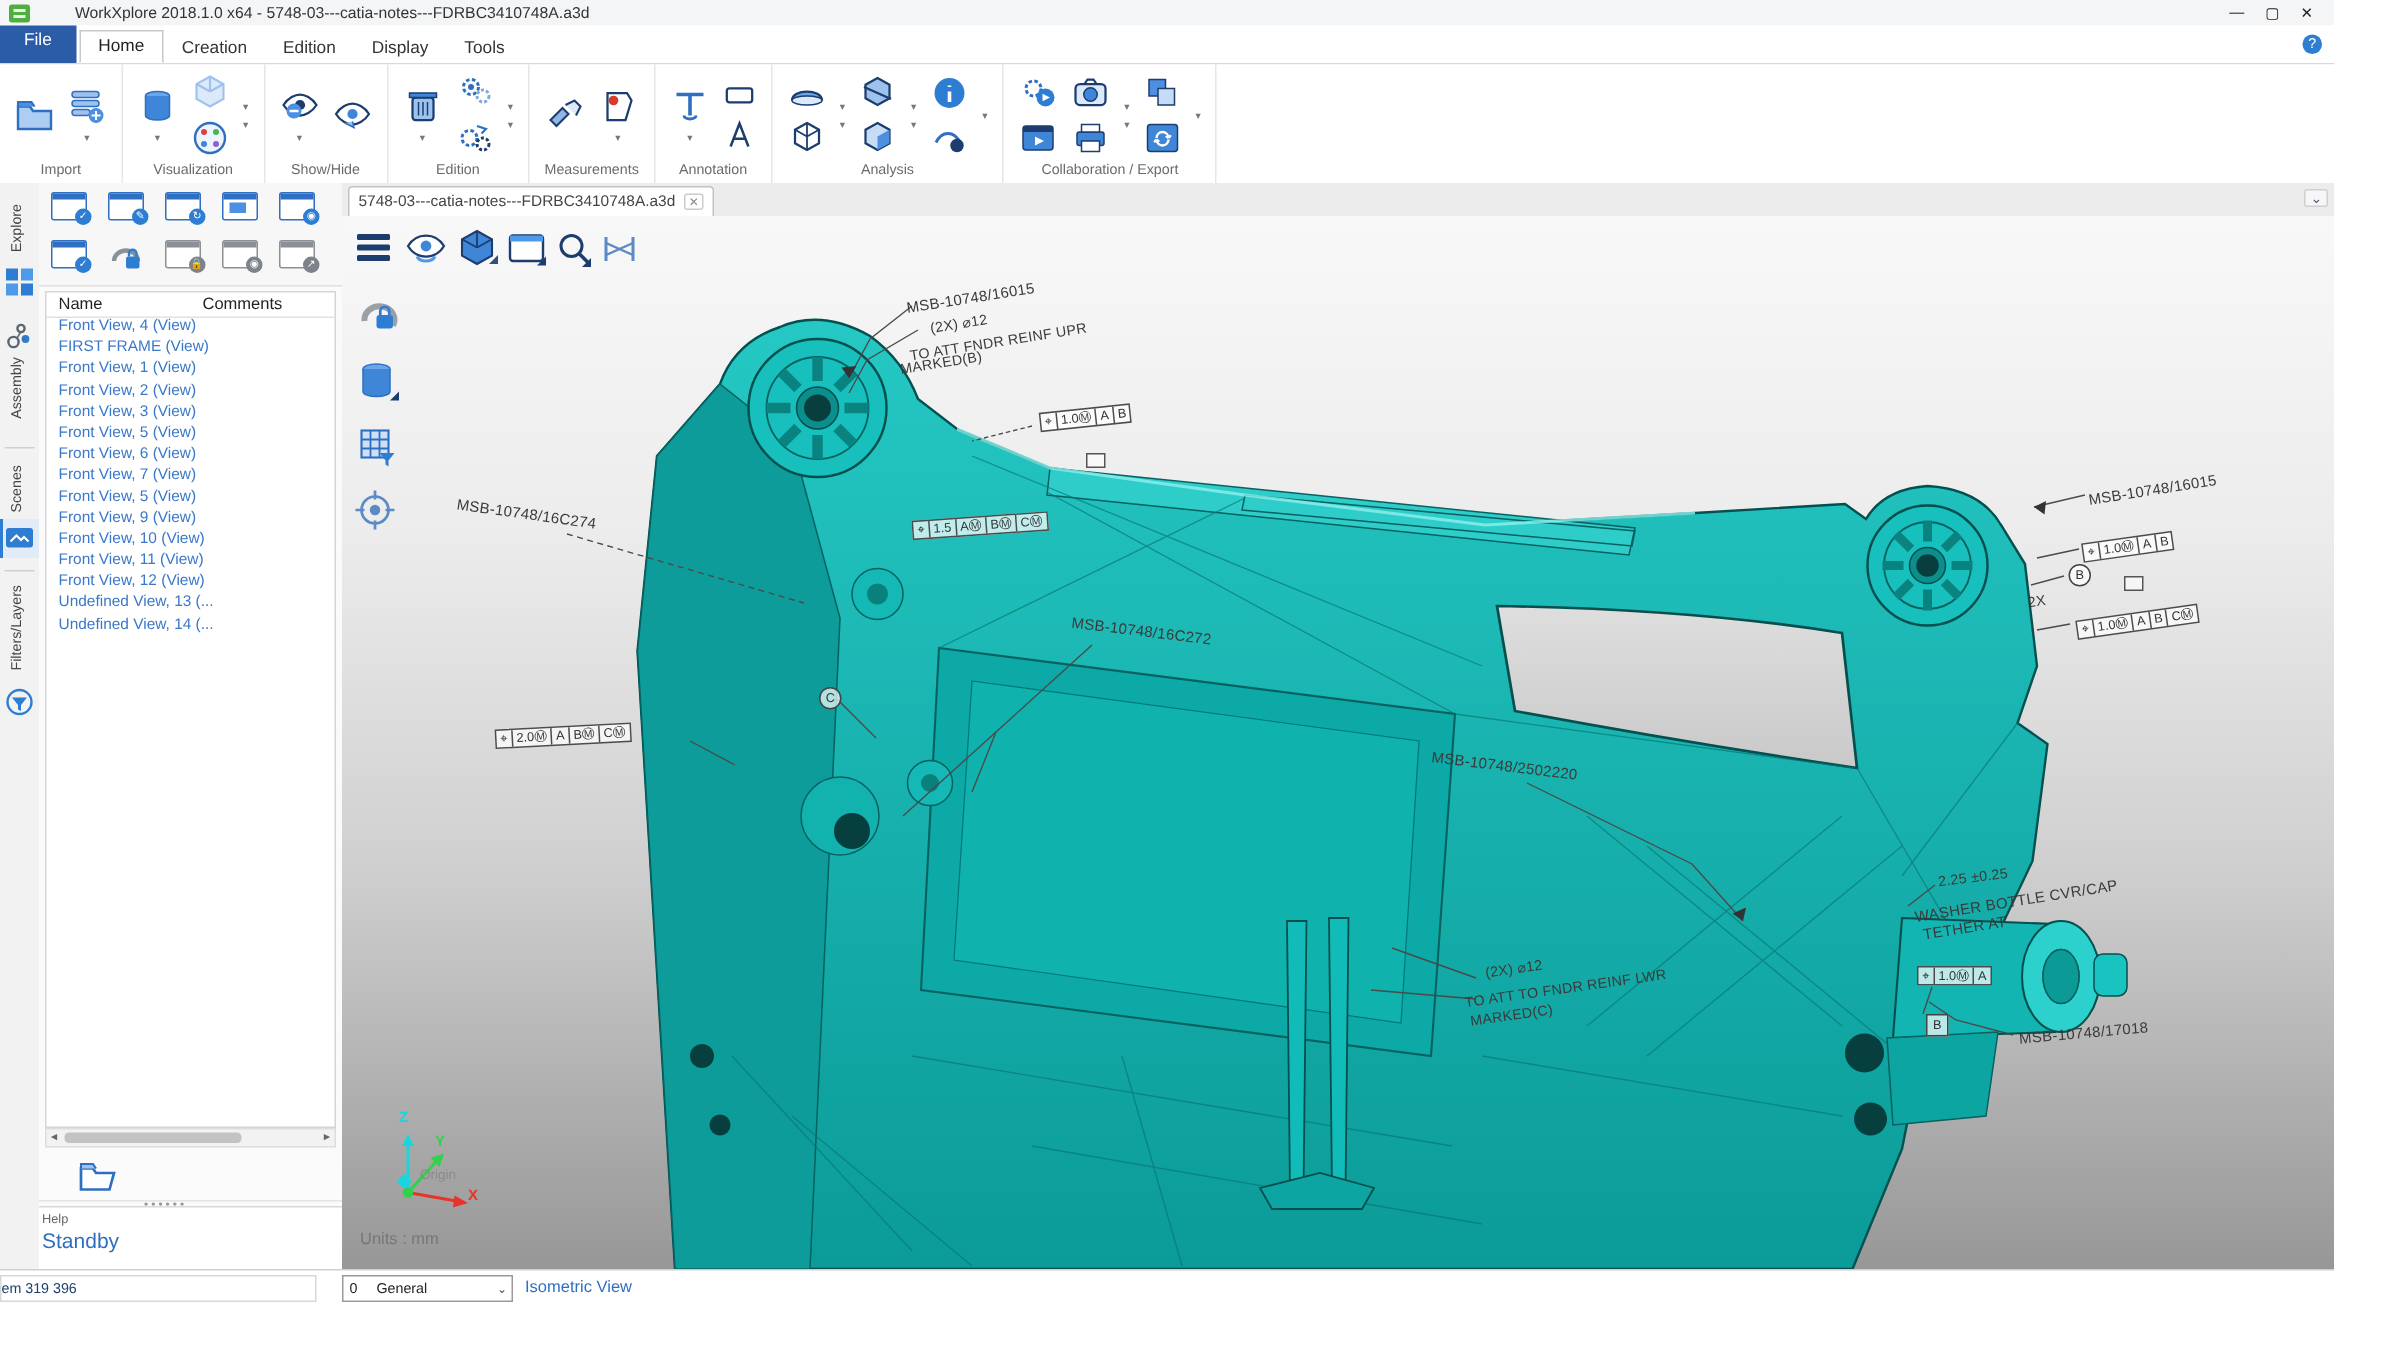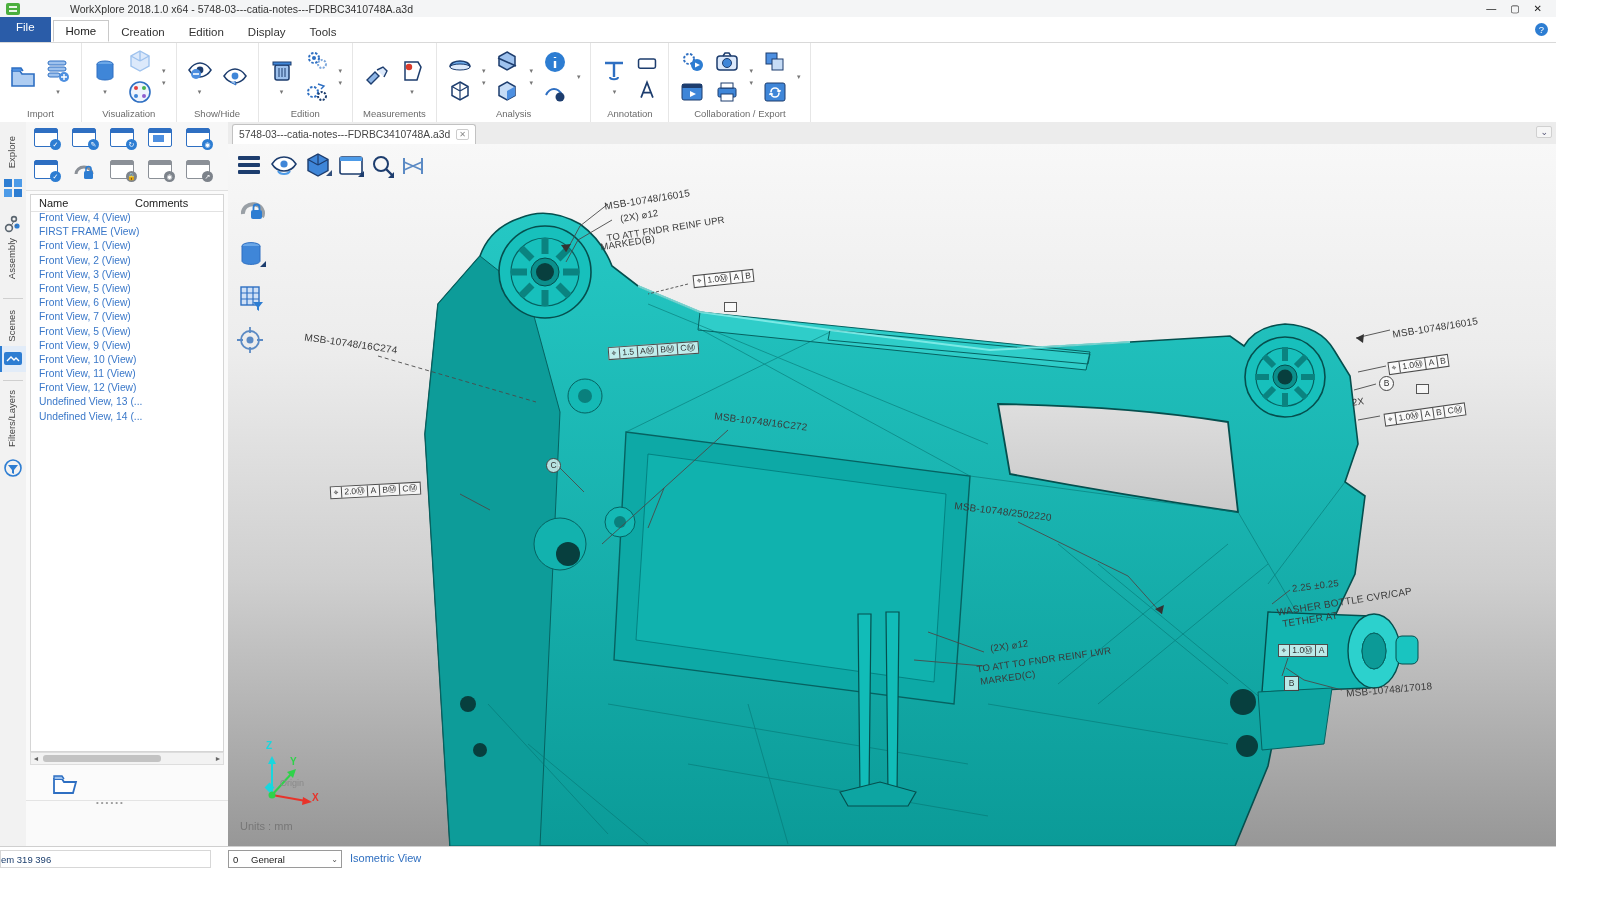--- a/index.html
+++ b/index.html
@@ -3,21 +3,21 @@
 <meta charset="utf-8">
 <style>
   html,body{margin:0;padding:0}
   body{width:1600px;height:900px;background:#fff;font-family:"Liberation Sans",sans-serif;overflow:hidden;position:relative;color:#222}
   .app{position:absolute;left:0;top:0;width:1556px;height:868px;background:#fff}
 
   
   .titlebar{position:absolute;left:0;top:0;width:100%;height:17px;background:#f4f5f6;display:flex;align-items:center;font-size:10.5px;color:#333}
   .logo{width:14px;height:12px;background:#4caf3e;border-radius:2px;margin:1px 4px 1px 6px;position:relative}
   .logo:before{content:"";position:absolute;left:3px;top:3px;width:8px;height:2px;background:#eaf7e8;box-shadow:0 4px 0 #eaf7e8}
-  .title-text{margin-left:46px;white-space:nowrap}
+  .title-text{margin-left:26px;white-space:nowrap}
   .winbtns{margin-left:auto;display:flex;gap:14px;margin-right:14px;font-size:10px;color:#222}
   .winbtns span{cursor:default}
 
   
   .menubar{position:absolute;left:0;top:17px;width:100%;height:25px;background:#fff;border-bottom:1px solid #d9d9d9;display:flex;align-items:flex-end;font-size:11.5px}
   .menu-file{background:#2a5ca8;color:#fff;padding:4px 16px;margin-right:2px;height:17px}
   .menu-item{padding:4px 12px;color:#333}
   .menu-item.active{background:#fff;border:1px solid #c9c9c9;border-bottom:1px solid #fff;color:#222}
   .help-badge{position:absolute;right:8px;top:6px;width:13px;height:13px;border-radius:50%;background:#2d7dd2;color:#fff;font-size:9.5px;text-align:center;line-height:13px}
 
@@ -247,97 +247,97 @@
             </svg>
             <span class="dd">▾</span>
           </span>
       </div>
       <div class="glabel">Measurements</div>
     </div>
 
     <div class="rgroup">
       <div class="gicons">
         <span class="gcol">
-          <span>
-              <svg class="ric" viewBox="0 0 26 26">
-                <path d="M3 18c0-8 20-8 20 0" fill="#6aa7e8" stroke="#1d3d6e" stroke-width="1.5"></path>
-                <ellipse cx="13" cy="18" rx="10" ry="3" fill="#dce9fb" stroke="#1d3d6e"></ellipse>
-              </svg>
-            </span>
-          <span>
-              <svg class="ric" viewBox="0 0 26 26">
-                <path d="M13 3l8 4.5v9L13 21l-8-4.5v-9z" fill="none" stroke="#1d3d6e" stroke-width="1.5"></path>
-                <path d="M13 3v9m0 0l8-4.5M13 12l-8-4.5m8 13.5v-9" stroke="#1d3d6e" stroke-width="1.2"></path>
-              </svg>
-            </span>
-        </span>
-        <span class="gcol">
-            <span class="dd">▾</span>
-            <span class="dd">▾</span>
-          </span>
-        <span class="gcol">
-          <span>
-              <svg class="ric" viewBox="0 0 26 26">
-                <path d="M13 3l8 4.5v9L13 21l-8-4.5v-9z" fill="#9ec2ee" stroke="#1d3d6e" stroke-width="1.5"></path>
-                <path d="M4 9l18 8" stroke="#1d3d6e" stroke-width="1.6"></path>
-              </svg>
-            </span>
-          <span>
-              <svg class="ric" viewBox="0 0 26 26">
-                <path d="M13 3l8 4.5v9L13 21l-8-4.5v-9z" fill="#c6dcf6" stroke="#1d3d6e" stroke-width="1.5"></path>
-                <path d="M13 12l8-4.5v9L13 21z" fill="#4d8fe0"></path>
-              </svg>
-            </span>
-        </span>
-        <span class="gcol">
-            <span class="dd">▾</span>
-            <span class="dd">▾</span>
-          </span>
-        <span class="gcol">
-          <span>
-              <svg class="ric" viewBox="0 0 26 26">
-                <circle cx="13" cy="13" r="10" fill="#2d7dd2"></circle>
-                <path d="M13 8v1m0 3v7" stroke="#fff" stroke-width="2.4"></path>
-              </svg>
-            </span>
-          <span>
-              <svg class="ric" viewBox="0 0 26 26">
-                <path d="M4 16c4-8 12-8 16 0" fill="none" stroke="#2e6fc2" stroke-width="2"></path>
-                <circle cx="18" cy="18" r="4.5" fill="#1d3d6e"></circle>
-              </svg>
-            </span>
-        </span>
-        <span class="dd">▾</span>
-      </div>
-      <div class="glabel">Analysis</div>
-    </div>
-
-    <div class="rgroup">
-      <div class="gicons">
-        <span class="gcol">
             <svg class="ric" viewBox="0 0 26 26">
               <path d="M4 5h18M13 5v14" stroke="#2e6fc2" stroke-width="2.4"></path>
               <path d="M9 19c0 3 8 3 8 0" fill="none" stroke="#2e6fc2" stroke-width="2"></path>
             </svg>
             <span class="dd">▾</span>
           </span>
         <span class="gcol">
           <span>
               <svg class="ric sm" viewBox="0 0 26 26">
                 <rect x="3" y="7" width="20" height="11" rx="2" fill="#fff" stroke="#1d3d6e" stroke-width="1.8"></rect>
               </svg>
             </span>
           <span>
               <svg class="ric sm" viewBox="0 0 26 26">
                 <path d="M6 22L13 4l7 18M9 16h8" fill="none" stroke="#1d3d6e" stroke-width="2"></path>
               </svg>
             </span>
         </span>
       </div>
       <div class="glabel">Annotation</div>
+    </div>
+
+    <div class="rgroup">
+      <div class="gicons">
+        <span class="gcol">
+          <span>
+              <svg class="ric" viewBox="0 0 26 26">
+                <path d="M3 18c0-8 20-8 20 0" fill="#6aa7e8" stroke="#1d3d6e" stroke-width="1.5"></path>
+                <ellipse cx="13" cy="18" rx="10" ry="3" fill="#dce9fb" stroke="#1d3d6e"></ellipse>
+              </svg>
+            </span>
+          <span>
+              <svg class="ric" viewBox="0 0 26 26">
+                <path d="M13 3l8 4.5v9L13 21l-8-4.5v-9z" fill="none" stroke="#1d3d6e" stroke-width="1.5"></path>
+                <path d="M13 3v9m0 0l8-4.5M13 12l-8-4.5m8 13.5v-9" stroke="#1d3d6e" stroke-width="1.2"></path>
+              </svg>
+            </span>
+        </span>
+        <span class="gcol">
+            <span class="dd">▾</span>
+            <span class="dd">▾</span>
+          </span>
+        <span class="gcol">
+          <span>
+              <svg class="ric" viewBox="0 0 26 26">
+                <path d="M13 3l8 4.5v9L13 21l-8-4.5v-9z" fill="#9ec2ee" stroke="#1d3d6e" stroke-width="1.5"></path>
+                <path d="M4 9l18 8" stroke="#1d3d6e" stroke-width="1.6"></path>
+              </svg>
+            </span>
+          <span>
+              <svg class="ric" viewBox="0 0 26 26">
+                <path d="M13 3l8 4.5v9L13 21l-8-4.5v-9z" fill="#c6dcf6" stroke="#1d3d6e" stroke-width="1.5"></path>
+                <path d="M13 12l8-4.5v9L13 21z" fill="#4d8fe0"></path>
+              </svg>
+            </span>
+        </span>
+        <span class="gcol">
+            <span class="dd">▾</span>
+            <span class="dd">▾</span>
+          </span>
+        <span class="gcol">
+          <span>
+              <svg class="ric" viewBox="0 0 26 26">
+                <circle cx="13" cy="13" r="10" fill="#2d7dd2"></circle>
+                <path d="M13 8v1m0 3v7" stroke="#fff" stroke-width="2.4"></path>
+              </svg>
+            </span>
+          <span>
+              <svg class="ric" viewBox="0 0 26 26">
+                <path d="M4 16c4-8 12-8 16 0" fill="none" stroke="#2e6fc2" stroke-width="2"></path>
+                <circle cx="18" cy="18" r="4.5" fill="#1d3d6e"></circle>
+              </svg>
+            </span>
+        </span>
+        <span class="dd">▾</span>
+      </div>
+      <div class="glabel">Analysis</div>
     </div>
 
     <div class="rgroup">
       <div class="gicons">
         <span class="gcol">
           <span>
               <svg class="ric" viewBox="0 0 26 26">
                 <circle cx="10" cy="10" r="5" fill="none" stroke="#2e6fc2" stroke-width="2" stroke-dasharray="2.4 1.6"></circle>
                 <circle cx="18" cy="16" r="6" fill="#2d7dd2"></circle>
                 <path d="M16 13.5l5 2.5-5 2.5z" fill="#fff"></path>
@@ -534,20 +534,24 @@
       <span class="harrow" style="margin-left:auto">►</span>
     </div>
 
     <div class="folder-row">
       <span style="position:absolute;left:26px;top:3px"><svg width="26" height="22" viewBox="0 0 26 22">
             <path d="M2 6h8l2 3h12l-3 11H2z" fill="#fff" stroke="#2e6fc2" stroke-width="1.8"></path>
             <path d="M2 6V3h8l2 3" fill="#9ec2ee" stroke="#2e6fc2" stroke-width="1.4"></path>
           </svg></span>
     </div>
     <div class="drag-dots">••••••</div>
+    <div class="help-area">
+      <div class="help-cap">Help</div>
+      <div class="standby">Standby</div>
+    </div>
   </div>
 
   <div class="tabstrip">
     <div class="doc-tab">
       <span>5748-03---catia-notes---FDRBC3410748A.a3d</span>
       <span class="tab-x">✕</span>
     </div>
     <div class="strip-chev">⌄</div>
   </div>
 

